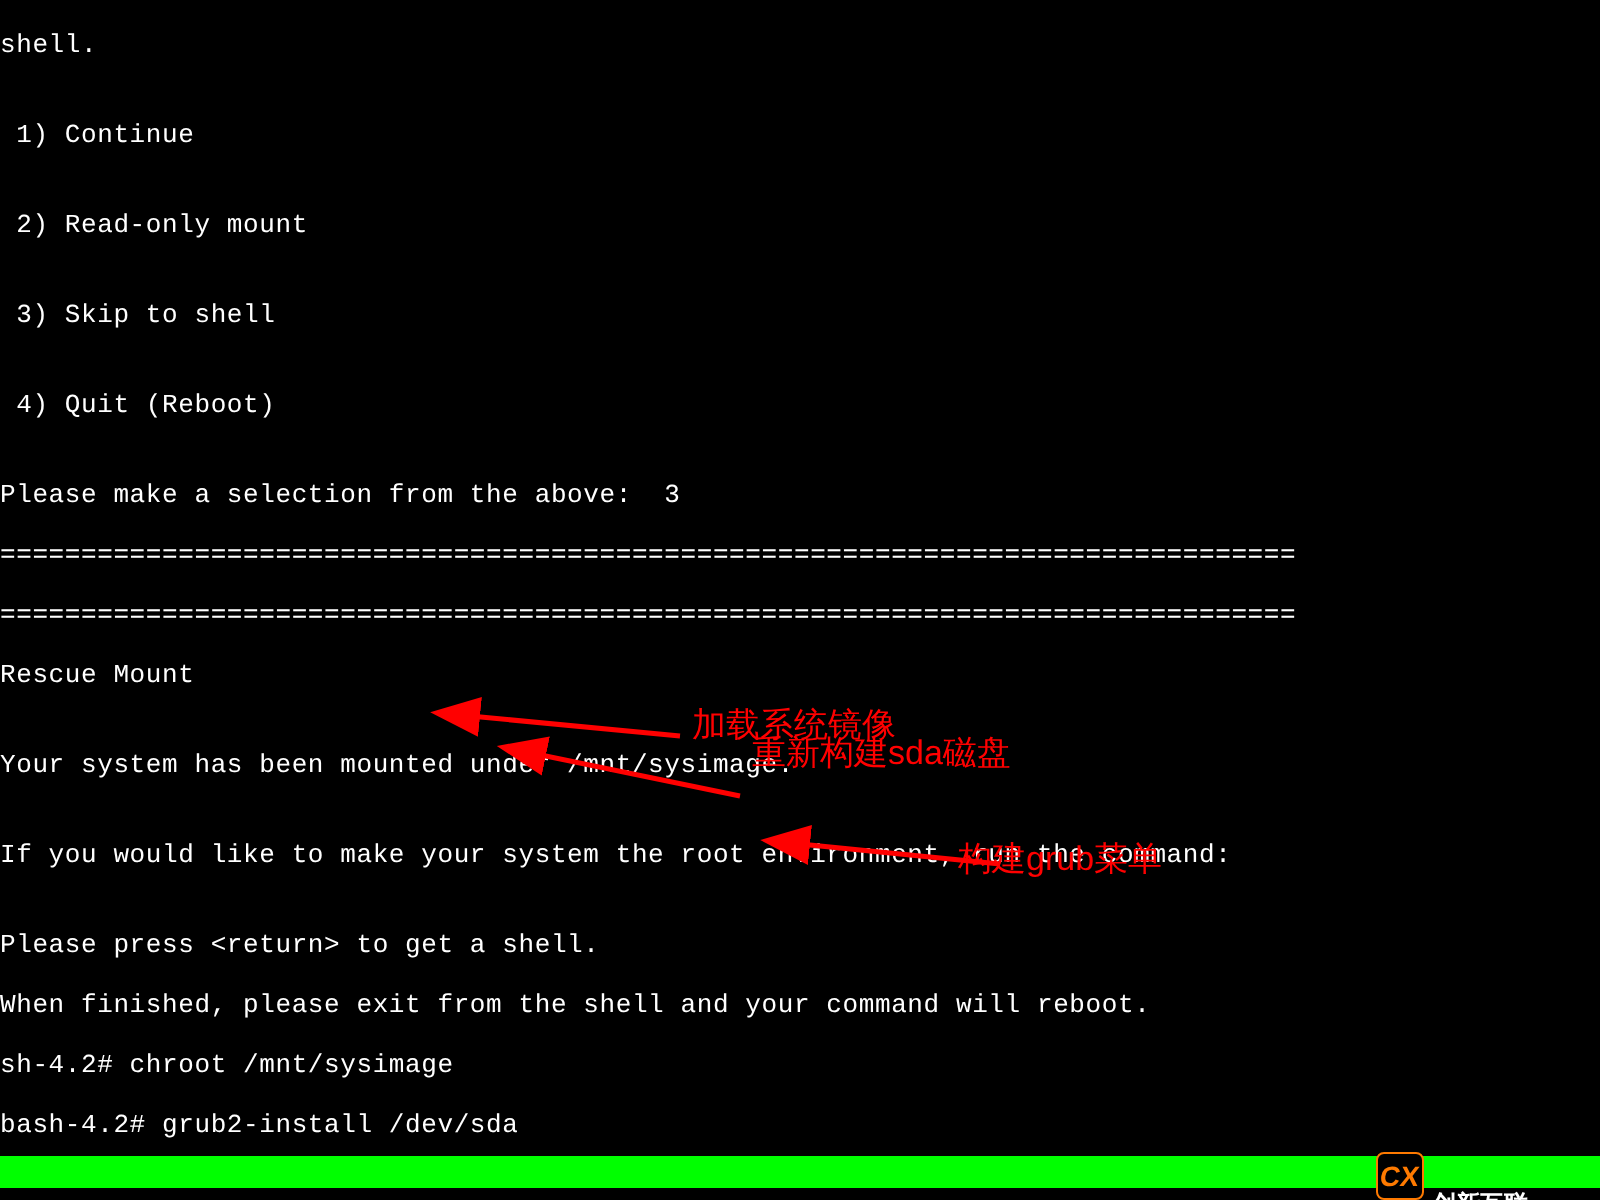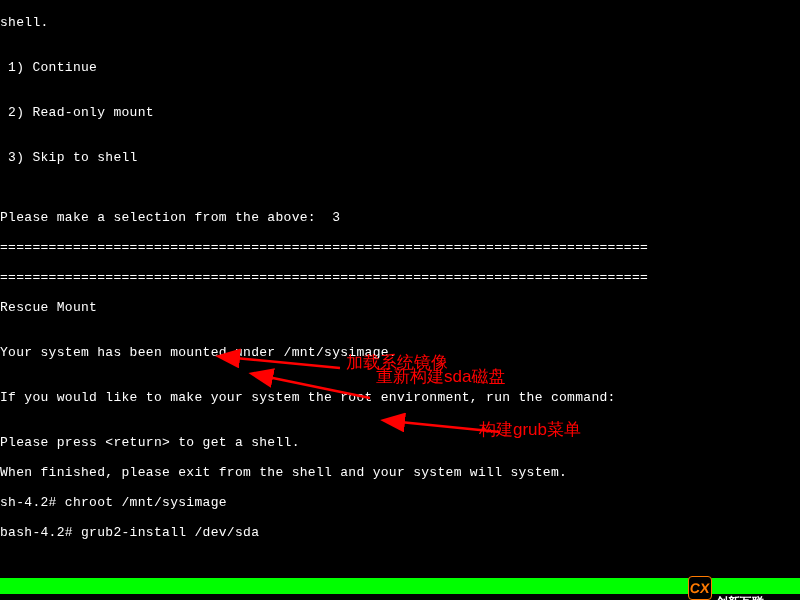--- a/index.html
+++ b/index.html
@@ -102,32 +102,33 @@
 
 <div class="terminal">
 <span class="line">shell.</span>
 <span class="line"></span>
 <span class="line"> 1) Continue</span>
 <span class="line"></span>
 <span class="line"> 2) Read-only mount</span>
 <span class="line"></span>
 <span class="line"> 3) Skip to shell</span>
 <span class="line"></span>
+<span class="line"> 4) Quit (Reboot)</span>
 <span class="line"></span>
 <span class="line">Please make a selection from the above:  3</span>
 <span class="line">================================================================================</span>
 <span class="line">================================================================================</span>
 <span class="line">Rescue Mount</span>
 <span class="line"></span>
 <span class="line">Your system has been mounted under /mnt/sysimage.</span>
 <span class="line"></span>
 <span class="line">If you would like to make your system the root environment, run the command:</span>
 <span class="line"></span>
 <span class="line">Please press &lt;return&gt; to get a shell.</span>
-<span class="line">When finished, please exit from the shell and your system will system.</span>
+<span class="line">When finished, please exit from the shell and your command will reboot.</span>
 <span class="line">sh-4.2# chroot /mnt/sysimage</span>
 <span class="line">bash-4.2# grub2-install /dev/sda</span>
 
 
 
 
 
 
 
 

